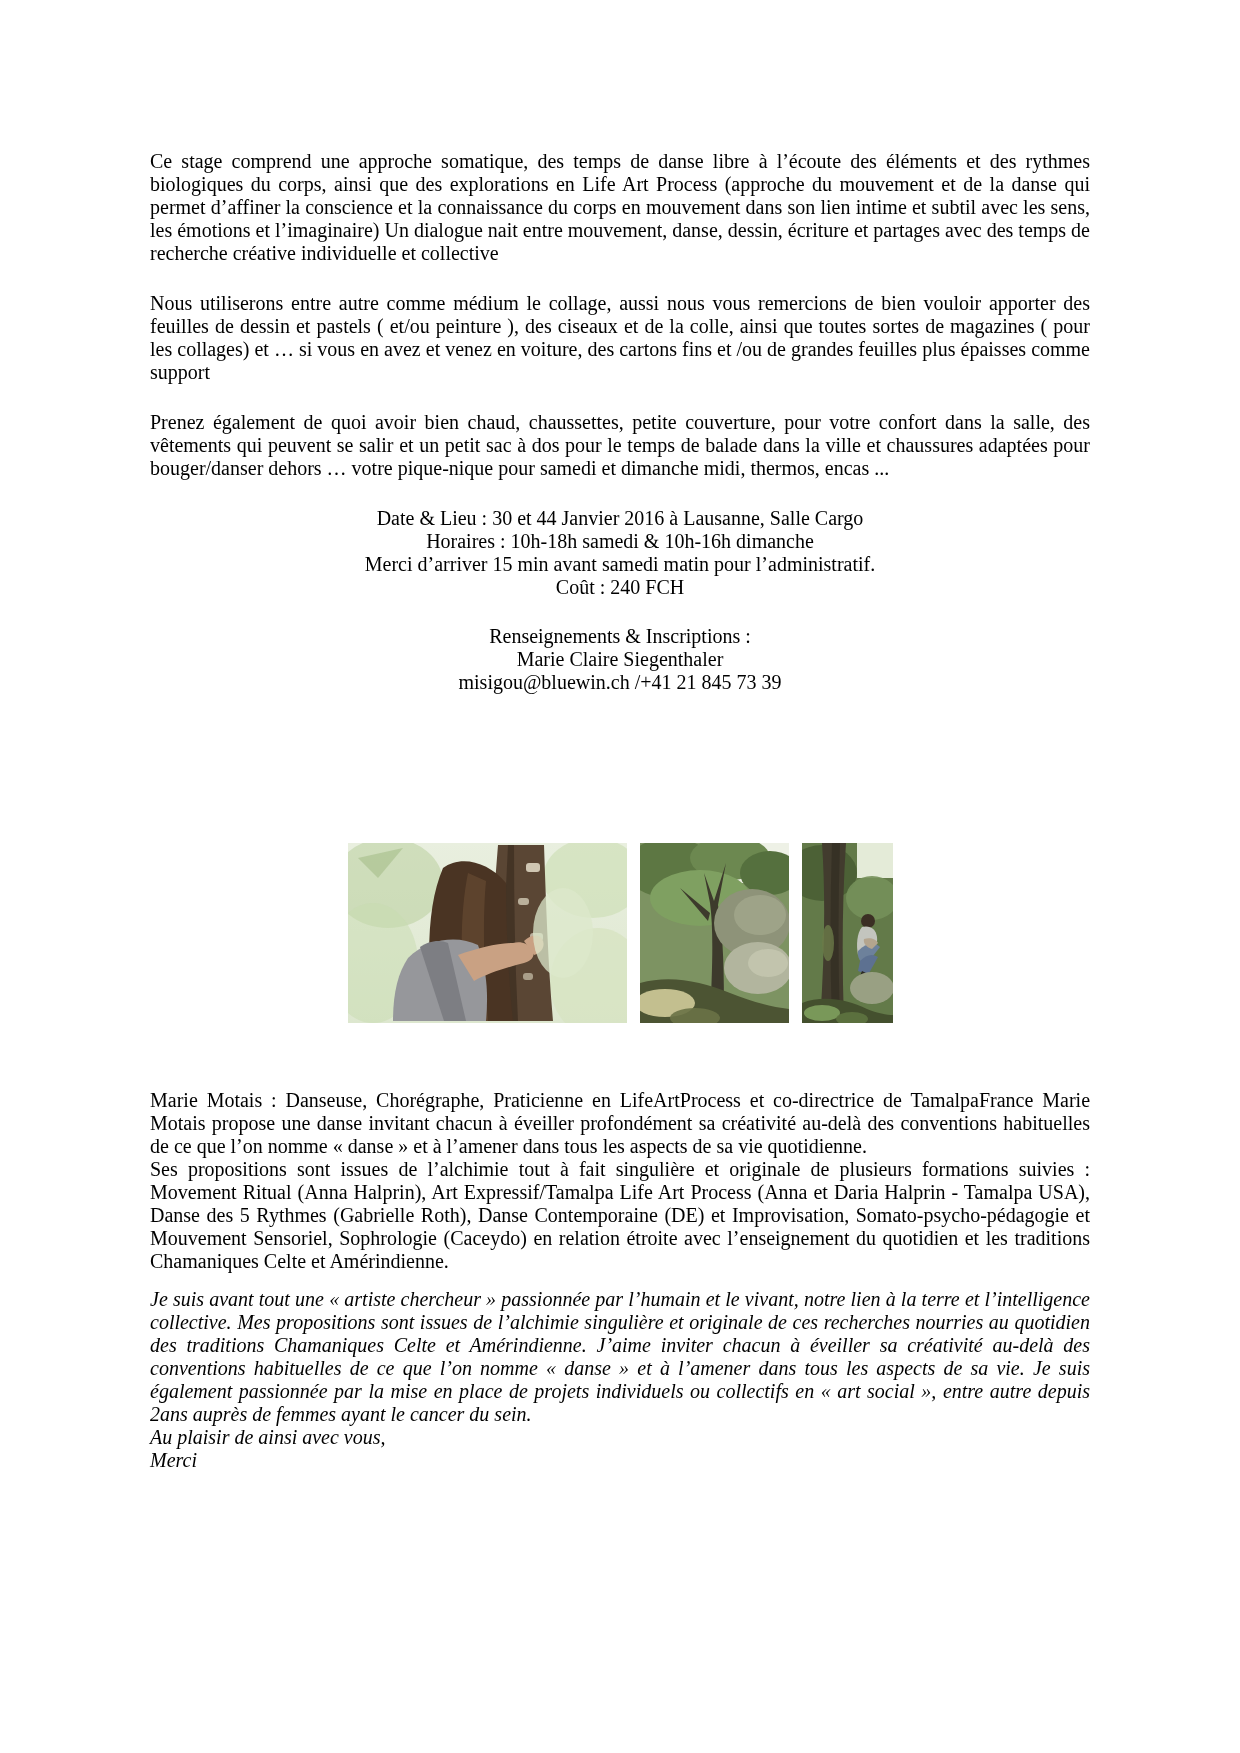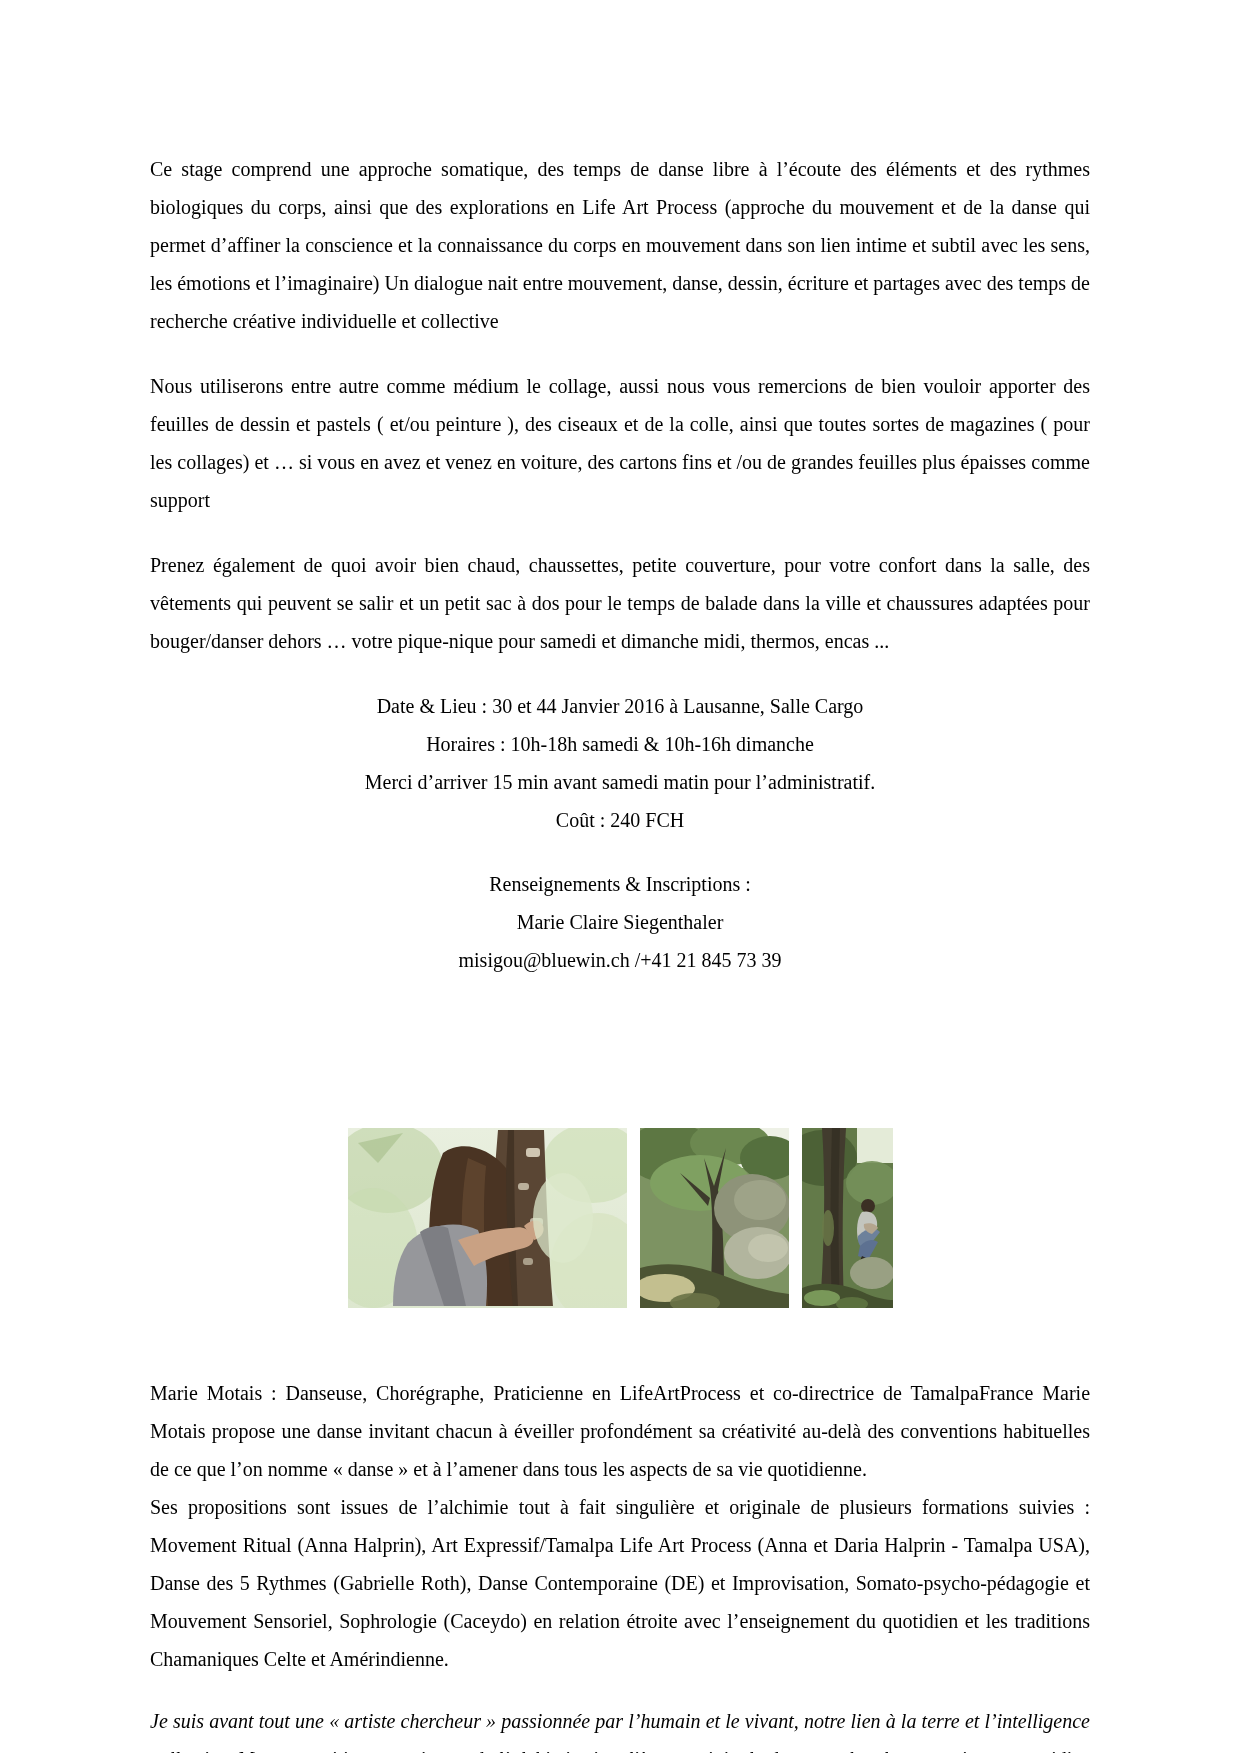--- a/index.html
+++ b/index.html
@@ -1,40 +1,40 @@
 <!DOCTYPE html>
 <html lang="fr"><head>
 <meta charset="utf-8">
 <style>
   html,body { margin:0; padding:0; background:#ffffff; }
   .page {
     position:relative;
     width:1240px; height:1753px;
     background:#ffffff;
     font-family:"Liberation Serif", serif;
-    font-size:20px; line-height:38px; color:#000;
+    font-size:20px; line-height:23px; color:#000;
     box-sizing:border-box;
     padding:150px 150px 0 150px;
     overflow:hidden;
   }
   p { margin:0; }
   .just { text-align:justify; }
   .sp-after { margin-bottom:27px; }
   .just-last { text-align-last:justify; }
   .b { font-weight:normal; }
   .center-block { text-align:center; }
   .contact-block { margin-top:26px; }
   .photos-row {
     display:flex; justify-content:center; align-items:flex-start;
     gap:13px; margin-top:149px; margin-bottom:66px;
   }
   .photo { display:block; background:#e8ede2; }
   .photo svg { display:block; }
   .bio-block p { text-align:justify; }
-  .closing-block { margin-top:24px; font-style:italic; }
+  .closing-block { margin-top:15px; font-style:italic; }
   .closing-block .line { text-align:left; }
 </style>
 </head>
 <body>
 
 <div class="page">
 
   <p class="just sp-after">Ce stage comprend une approche somatique, des temps de danse libre à l’écoute des éléments et des rythmes biologiques du corps, ainsi que des explorations en Life Art Process (approche du mouvement et de la danse qui permet d’affiner la conscience et la connaissance du corps en mouvement dans son lien intime et subtil avec les sens, les émotions et l’imaginaire) Un dialogue nait entre mouvement, danse, dessin, écriture et partages avec des temps de recherche créative individuelle et collective</p>
 
   <p class="just just-last sp-after">Nous utiliserons entre autre comme médium le collage, aussi nous vous remercions de bien vouloir apporter des feuilles de dessin et pastels ( et/ou peinture ), des ciseaux et de la colle, ainsi que toutes sortes de magazines ( pour les collages) et … si vous en avez et venez en voiture, des cartons fins et /ou de grandes feuilles plus épaisses comme support</p>
@@ -131,16 +131,16 @@
   </div>
 
   <div class="bio-block">
     <p><span class="b">Marie Motais</span><span> : Danseuse, Chorégraphe, Praticienne en LifeArtProcess et co-directrice de TamalpaFrance Marie Motais propose une danse invitant chacun à éveiller profondément sa créativité au-delà des conventions habituelles de ce que l’on nomme « danse » et à l’amener dans tous les aspects de sa vie quotidienne.</span></p>
     <p>Ses propositions sont issues de l’alchimie tout à fait singulière et originale de plusieurs formations suivies : Movement Ritual (Anna Halprin), Art Expressif/Tamalpa Life Art Process (Anna et Daria Halprin - Tamalpa USA), Danse des 5 Rythmes (Gabrielle Roth), Danse Contemporaine (DE) et Improvisation, Somato-psycho-pédagogie et Mouvement Sensoriel, Sophrologie (Caceydo) en relation étroite avec l’enseignement du quotidien et les traditions Chamaniques Celte et Amérindienne.</p>
   </div>
 
   <div class="closing-block">
     <p class="just">Je suis avant tout une « artiste chercheur » passionnée par l’humain et le vivant, notre lien à la terre et l’intelligence collective. Mes propositions sont issues de l’alchimie singulière et originale de ces recherches nourries au quotidien des traditions Chamaniques Celte et Amérindienne. J’aime inviter chacun à éveiller sa créativité au-delà des conventions habituelles de ce que l’on nomme « danse » et à l’amener dans tous les aspects de sa vie. Je suis également passionnée par la mise en place de projets individuels ou collectifs en « art social », entre autre depuis 2ans auprès de femmes ayant le cancer du sein.</p>
     <p class="line">Au plaisir de ainsi avec vous,</p>
-    <p class="line">Life</p>
+    <p class="line">Merci</p>
   </div>
 
 </div>
 
 </body></html>

